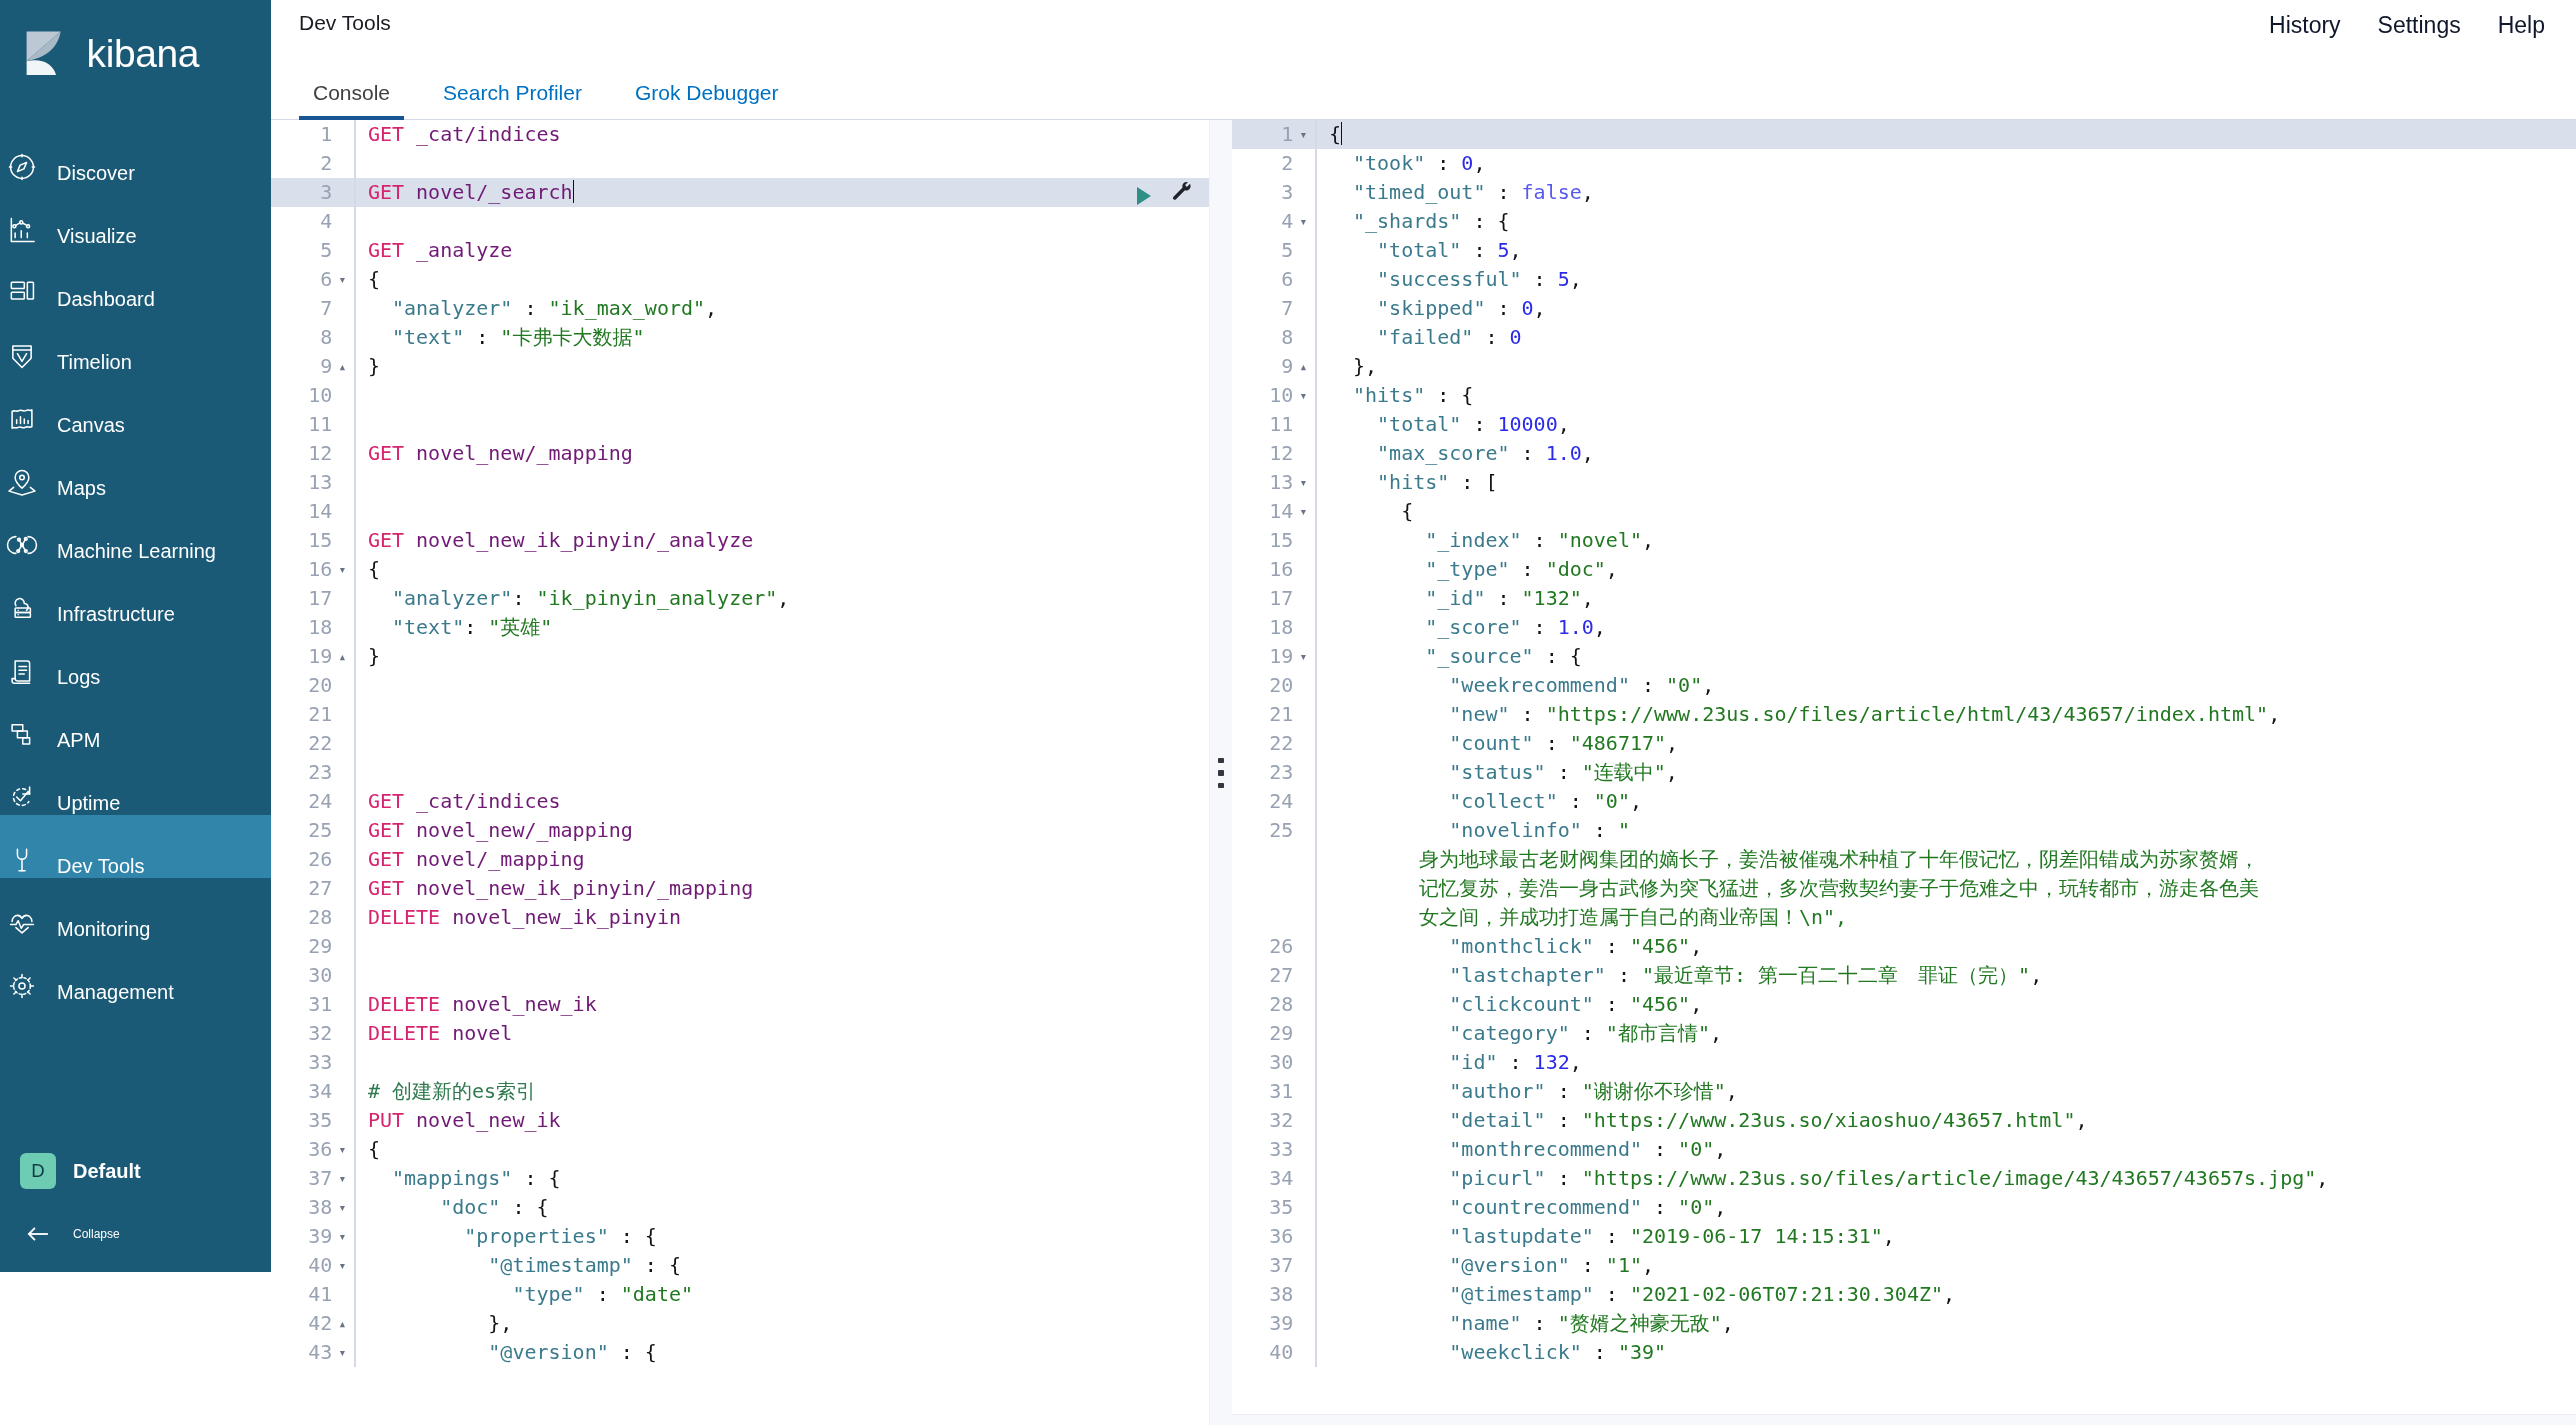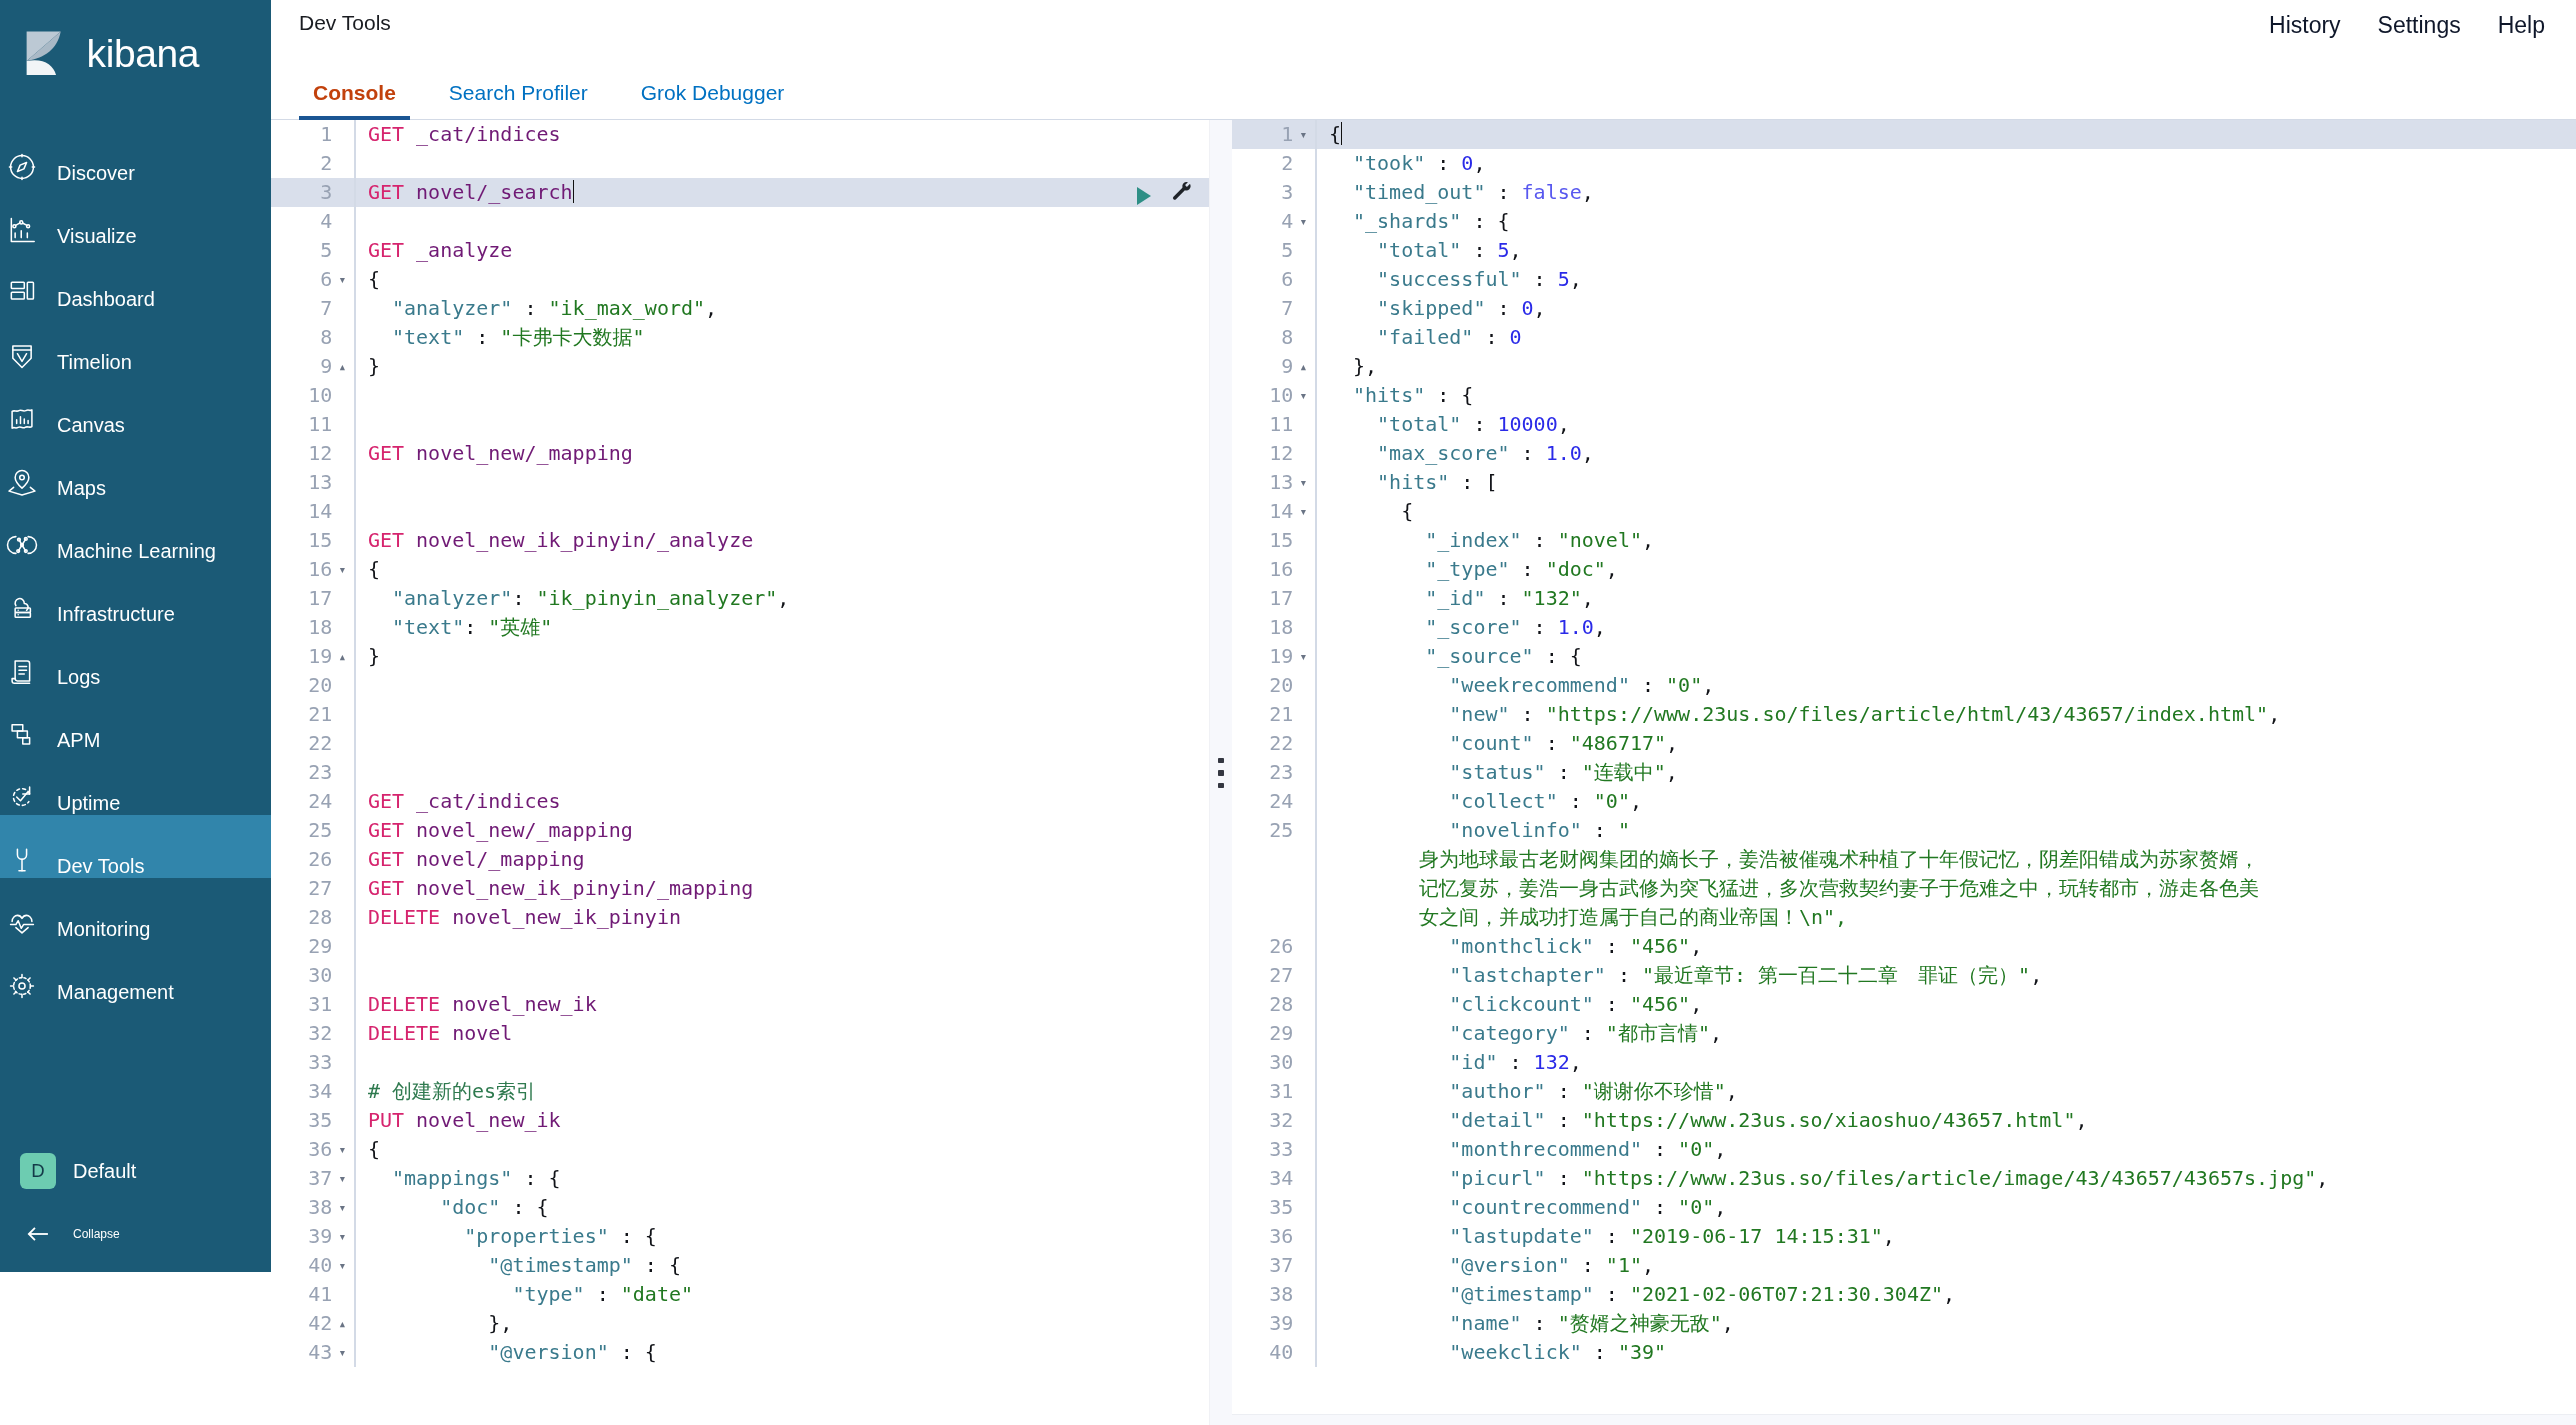--- a/index.html
+++ b/index.html
@@ -40,21 +40,21 @@
   .nav-item .nicon svg { display: block; }
   .nav-item .nlabel { margin-left: 17px; font-size: 20px; color: #fff; white-space: nowrap; }
 
   #sidebar-bottom { position: absolute; left: 0; bottom: 0; width: 100%; padding-bottom: 6.2px; }
   .space-item { display: flex; align-items: center; height: 63px; padding-left: 20px; cursor: pointer; }
   .space-avatar {
     width: 36px; height: 36px; flex: 0 0 36px; border-radius: 6.2px;
     background: #6dccb1; color: #143a48; font-size: 18.6px;
     display: flex; align-items: center; justify-content: center; font-weight: 400;
   }
-  .space-item .nlabel { margin-left: 17px; font-size: 20px; color: #fff; }
+  .space-item .nlabel { margin-left: 17px; font-size: 20px; color: #fff; font-weight: bold; }
   .collapse-item { display: flex; align-items: center; height: 63px; padding-left: 20px; cursor: pointer; }
   .collapse-item .nicon { width:36px; height:36px; flex:0 0 36px; display:flex; align-items:center; justify-content:center;}
   .collapse-item .nlabel { margin-left: 17px; font-size: 12px; color: #fff; }
 
   
   #main { flex: 1 1 auto; height: 1426px; background: #ffffff; display: flex; flex-direction: column; position: relative; }
   #topbar {
     height: 57px; flex: 0 0 57px;
     display: flex; align-items: flex-start; justify-content: space-between;
     padding: 10.8px 31px 0 28px;
@@ -68,21 +68,21 @@
     height: 63px; flex: 0 0 63px;
     display: flex; align-items: flex-end;
     padding-left: 28px;
     border-bottom: 1.5px solid #d3dae6;
     background: #fff;
   }
   .tab {
     font-size: 21px; color: #0071c2; padding: 0 14px 14px 14px;
     cursor: pointer; position: relative; margin-right: 25px;
   }
-  .tab.active { color: #c2410c; font-weight: 700; }
+  .tab.active { color: #404040; font-weight: 400; }
   .tab.active::after {
     content: ""; position: absolute; left: 0; right: 0; bottom: -1.5px;
     height: 4.6px; background: #1a5593;
   }
 
   
   #panes { flex: 1 1 auto; display: flex; position: relative; overflow: hidden; background:#fff; }
   .pane { position: relative; overflow: hidden; }
   #pane-left { width: 938px; flex: 0 0 938px; background: #fff; }
   #splitter {

